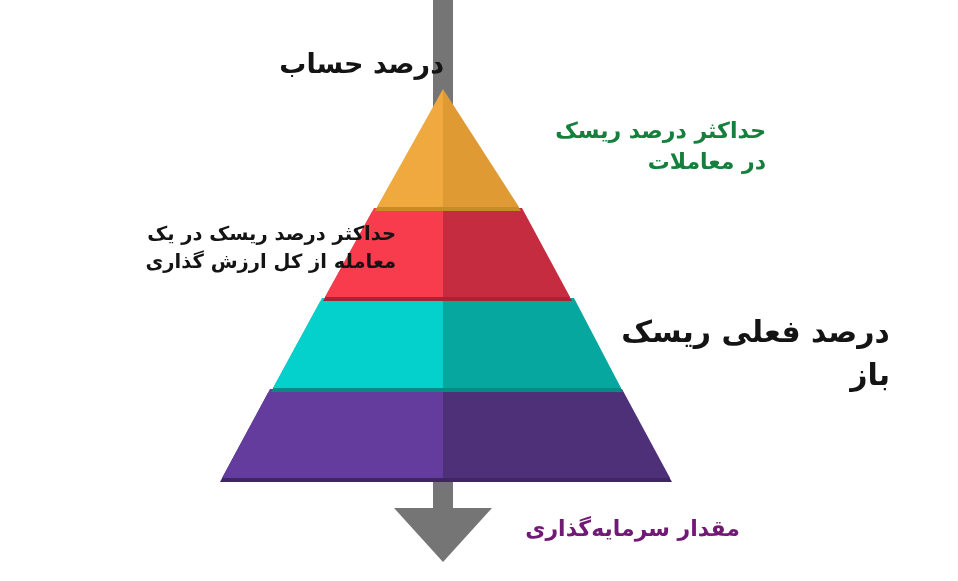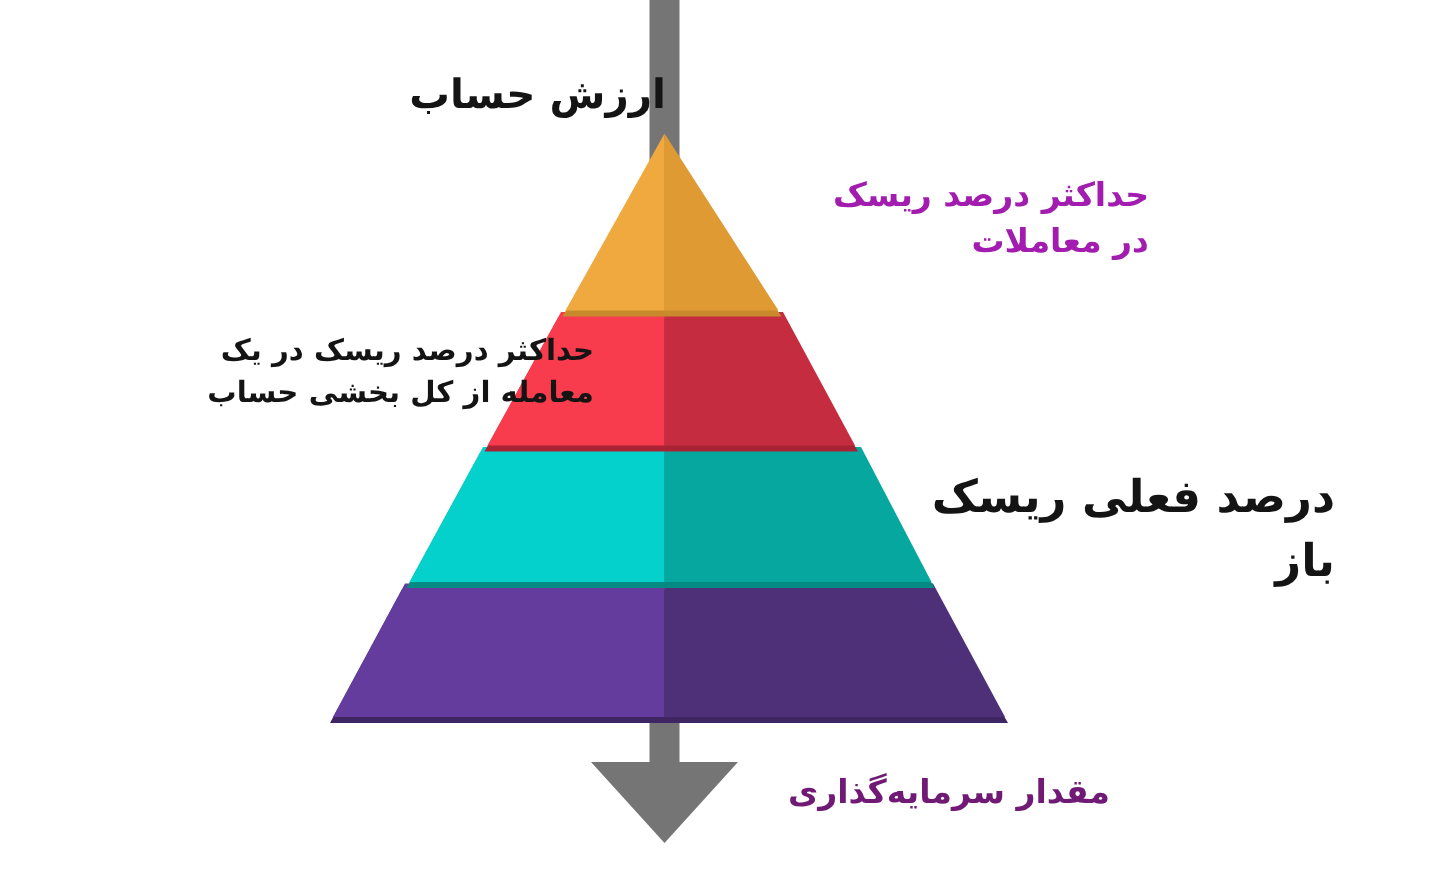--- a/index.html
+++ b/index.html
@@ -117,26 +117,26 @@
     <polygon points="325,297 374,208 443,208 443,297" fill="#F93B4E"></polygon>
     <polygon points="443,297 443,208 522,208 570,297" fill="#C62C40"></polygon>
 
     <polygon points="375,211 443,93 521,211" fill="#C98A2C"></polygon>
     <polygon points="377,207 443,89 443,207" fill="#F0A93F"></polygon>
     <polygon points="443,207 443,89 519,207" fill="#DF9A34"></polygon>
 
     <polygon points="394,508 492,508 443,562" fill="#757575"></polygon>
   </svg>
 
-  <div class="label label-right" id="label-top-title" style="color: rgb(20, 20, 20);">ارزش حساب</div>
+  <div class="label label-right" id="label-top-title" style="color: rgb(20, 20, 20);">درصد حساب</div>
 
-  <div class="label label-right" id="label-tier-1" style="color: #a21caf;">حداکثر درصد ریسک
+  <div class="label label-right" id="label-tier-1" style="color: #15803d;">حداکثر درصد ریسک
 در معاملات</div>
 
   <div class="label label-right" id="label-tier-2" style="color: rgb(20, 20, 20);">حداکثر درصد ریسک در یک
-معامله از کل بخشی حساب</div>
+معامله از کل ارزش گذاری</div>
 
   <div class="label label-right" id="label-tier-3" style="color: rgb(20, 20, 20);">درصد فعلی ریسک باز</div>
 
 
   <div class="label label-right" id="label-bottom-title" style="color: #701a75;">مقدار سرمایه‌گذاری</div>
 
 </div>
 
 </body></html>

